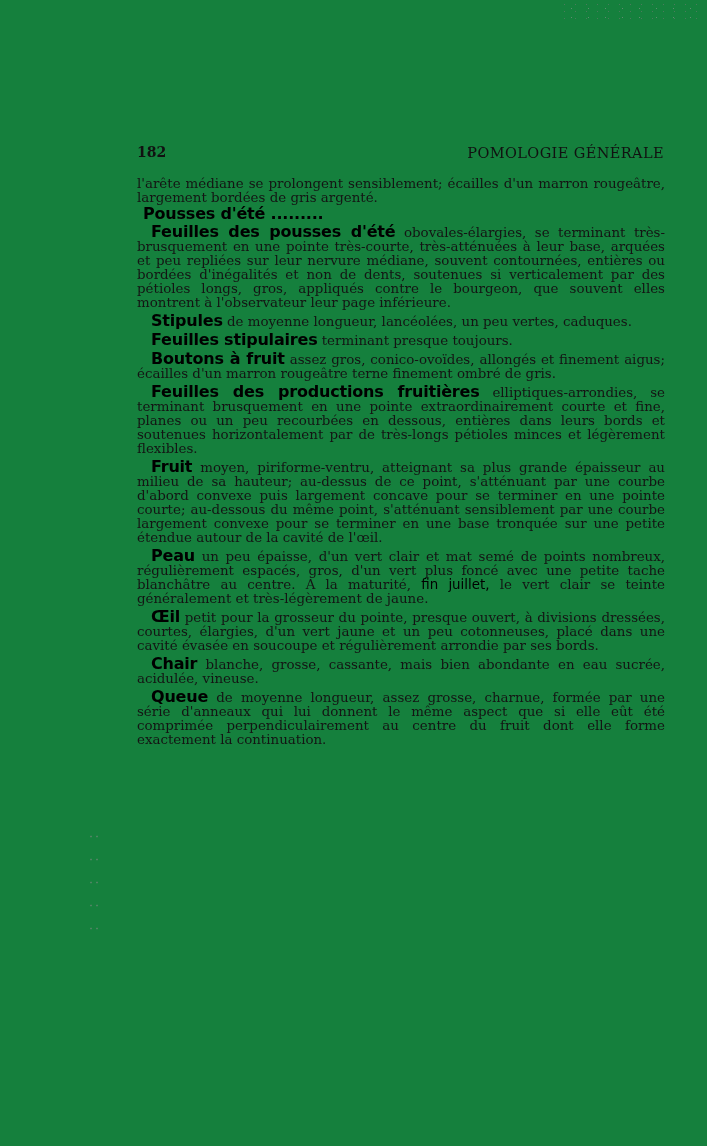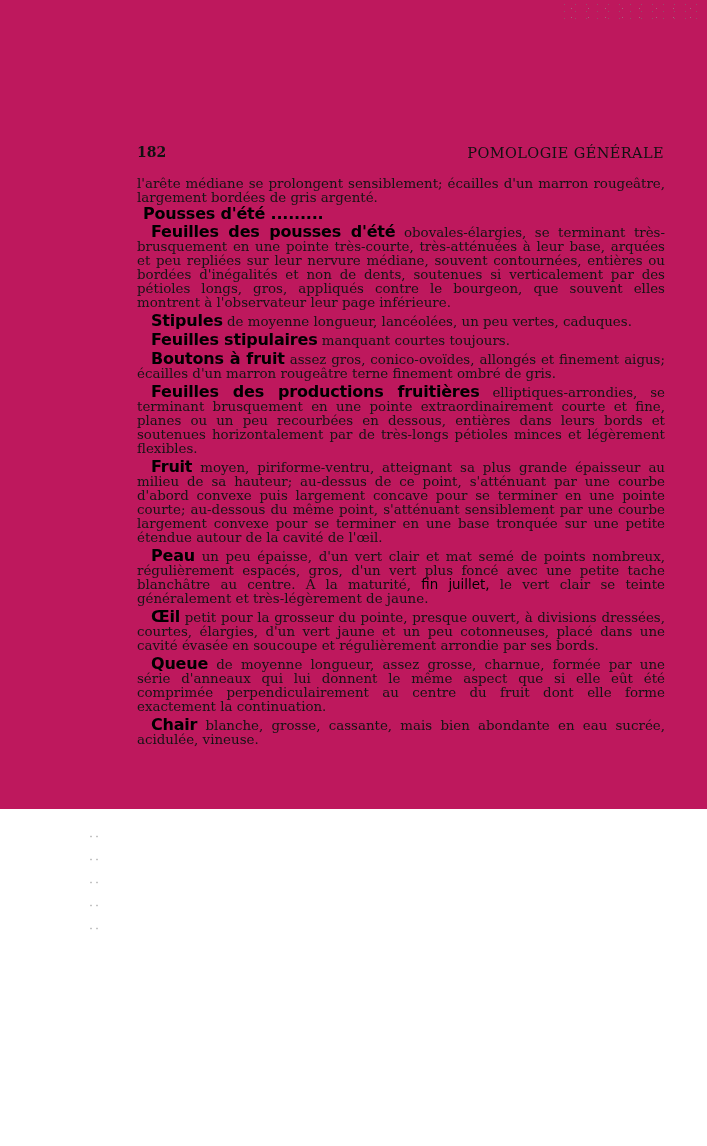--- a/index.html
+++ b/index.html
@@ -1,19 +1,19 @@
 <!DOCTYPE html>
 <html><head>
   <meta charset="utf-8">
   <style>
     html, body { margin: 0; padding: 0; background: #ffffff; }
     body { width: 707px; height: 1146px; position: relative; overflow: hidden; }
     .page {
-      position: absolute; left: 0; top: 0; width: 707px; height: 809px;
-      background: #be185d;
+      position: absolute; left: 0; top: 0; width: 707px; height: 1146px;
+      background: #15803d;
     }
     .specks {
       position: absolute; right: 0; top: 0; width: 150px; height: 20px;
       background-image:
         radial-gradient(circle, #777 0.8px, transparent 1px),
         radial-gradient(circle, #999 0.6px, transparent 1px);
       background-size: 11px 7px, 17px 9px;
       background-position: 2px 1px, 6px 4px;
       opacity: 0.55;
     }
@@ -72,21 +72,21 @@
 
     <p class="para indent">
       <span class="lead">Feuilles des pousses d'été</span><span> obovales-élargies, se terminant très-brusquement en une pointe très-courte, très-atténuées à leur base, arquées et peu repliées sur leur nervure médiane, souvent contournées, entières ou bordées d'inégalités et non de dents, soutenues si verticalement par des pétioles longs, gros, appliqués contre le bourgeon, que souvent elles montrent à l'observateur leur page inférieure.</span>
     </p>
 
     <p class="para indent">
       <span class="lead">Stipules</span><span> de moyenne longueur, lancéolées, un peu vertes, caduques.</span>
     </p>
 
     <p class="para indent">
-      <span class="lead">Feuilles stipulaires</span><span> manquant courtes toujours.</span>
+      <span class="lead">Feuilles stipulaires</span><span> terminant presque toujours.</span>
     </p>
 
     <p class="para indent">
       <span class="lead">Boutons à fruit</span><span> assez gros, conico-ovoïdes, allongés et finement aigus; écailles d'un marron rougeâtre terne finement ombré de gris.</span>
     </p>
 
 
     <p class="para indent">
       <span class="lead">Feuilles des productions fruitières</span><span> elliptiques-arrondies, se terminant brusquement en une pointe extraordinairement courte et fine, planes ou un peu recourbées en dessous, entières dans leurs bords et soutenues horizontalement par de très-longs pétioles minces et légèrement flexibles.</span>
     </p>
@@ -98,20 +98,20 @@
 
     <p class="para indent">
       <span class="lead">Peau</span><span> un peu épaisse, d'un vert clair et mat semé de points nombreux, régulièrement espacés, gros, d'un vert plus foncé avec une petite tache blanchâtre au centre. A la maturité, </span><span class="emph">fin juillet,</span><span> le vert clair se teinte généralement et très-légèrement de jaune.</span>
     </p>
 
     <p class="para indent">
       <span class="lead">Œil</span><span> petit pour la grosseur du pointe, presque ouvert, à divisions dressées, courtes, élargies, d'un vert jaune et un peu cotonneuses, placé dans une cavité évasée en soucoupe et régulièrement arrondie par ses bords.</span>
     </p>
 
     <p class="para indent">
-      <span class="lead">Queue</span><span> de moyenne longueur, assez grosse, charnue, formée par une série d'anneaux qui lui donnent le même aspect que si elle eût été comprimée perpendiculairement au centre du fruit dont elle forme exactement la continuation.</span>
+      <span class="lead">Chair</span><span> blanche, grosse, cassante, mais bien abondante en eau sucrée, acidulée, vineuse.</span>
     </p>
 
     <p class="para indent">
-      <span class="lead">Chair</span><span> blanche, grosse, cassante, mais bien abondante en eau sucrée, acidulée, vineuse.</span>
+      <span class="lead">Queue</span><span> de moyenne longueur, assez grosse, charnue, formée par une série d'anneaux qui lui donnent le même aspect que si elle eût été comprimée perpendiculairement au centre du fruit dont elle forme exactement la continuation.</span>
     </p>
   </div>
 </div>
 
 </body></html>

